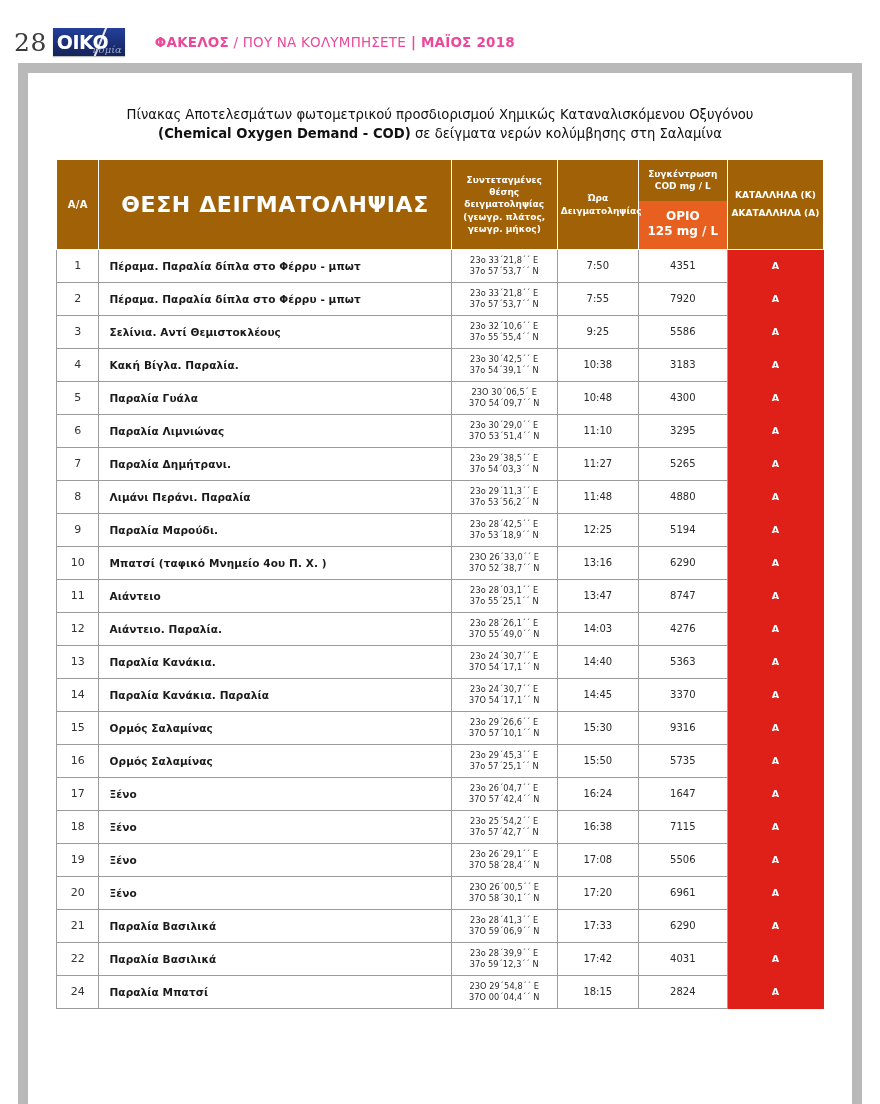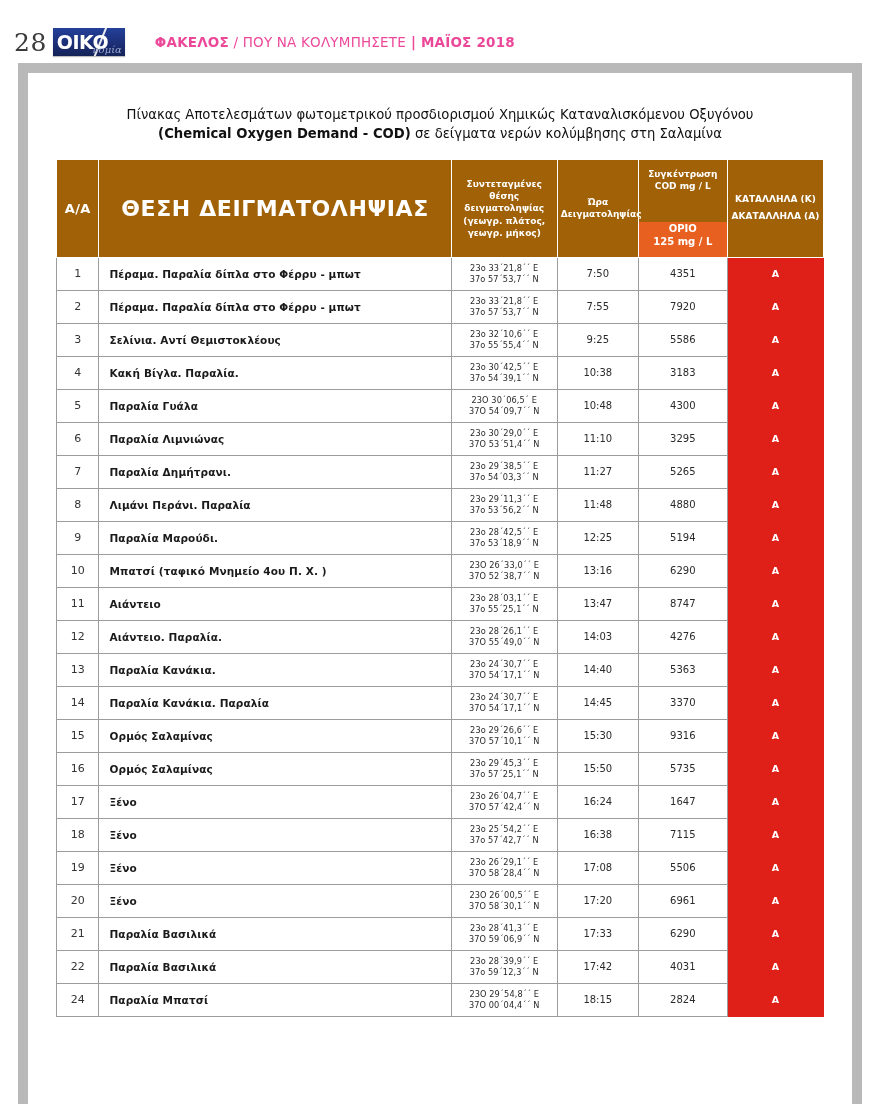--- a/index.html
+++ b/index.html
@@ -133,21 +133,21 @@
 
   thead th {
     background: #a16207;
     color: #ffffff;
     border: 1px solid #ffffff;
     vertical-align: middle;
     padding: 0;
     font-weight: bold;
   }
   th.h-aa {
-    font-size: 13px;
+    font-size: 10px;
     letter-spacing: .3px;
   }
   th.h-pos {
     font-size: 22px;
     letter-spacing: .6px;
   }
   th.h-coor {
     font-size: 9px;
     line-height: 1.35;
     padding: 4px 3px;
@@ -158,24 +158,23 @@
     padding: 4px 3px;
   }
   th.h-cod { padding: 0; }
   .cod-top {
     font-size: 9px;
     line-height: 1.3;
     padding: 9px 2px 8px 2px;
   }
   .cod-limit {
     background: #e8601f;
-    font-size: 10px;
+    font-size: 12px;
     line-height: 1.3;
-    padding: 0 2px 9px 2px;
-    margin-top: 21px;
+    padding: 8px 2px 9px 2px;
   }
   th.h-ver {
     font-size: 9px;
     line-height: 1.9;
     padding: 4px 2px;
   }
 
   tbody td {
     border: 1px solid #9c9c9c;
     background: #ffffff;

